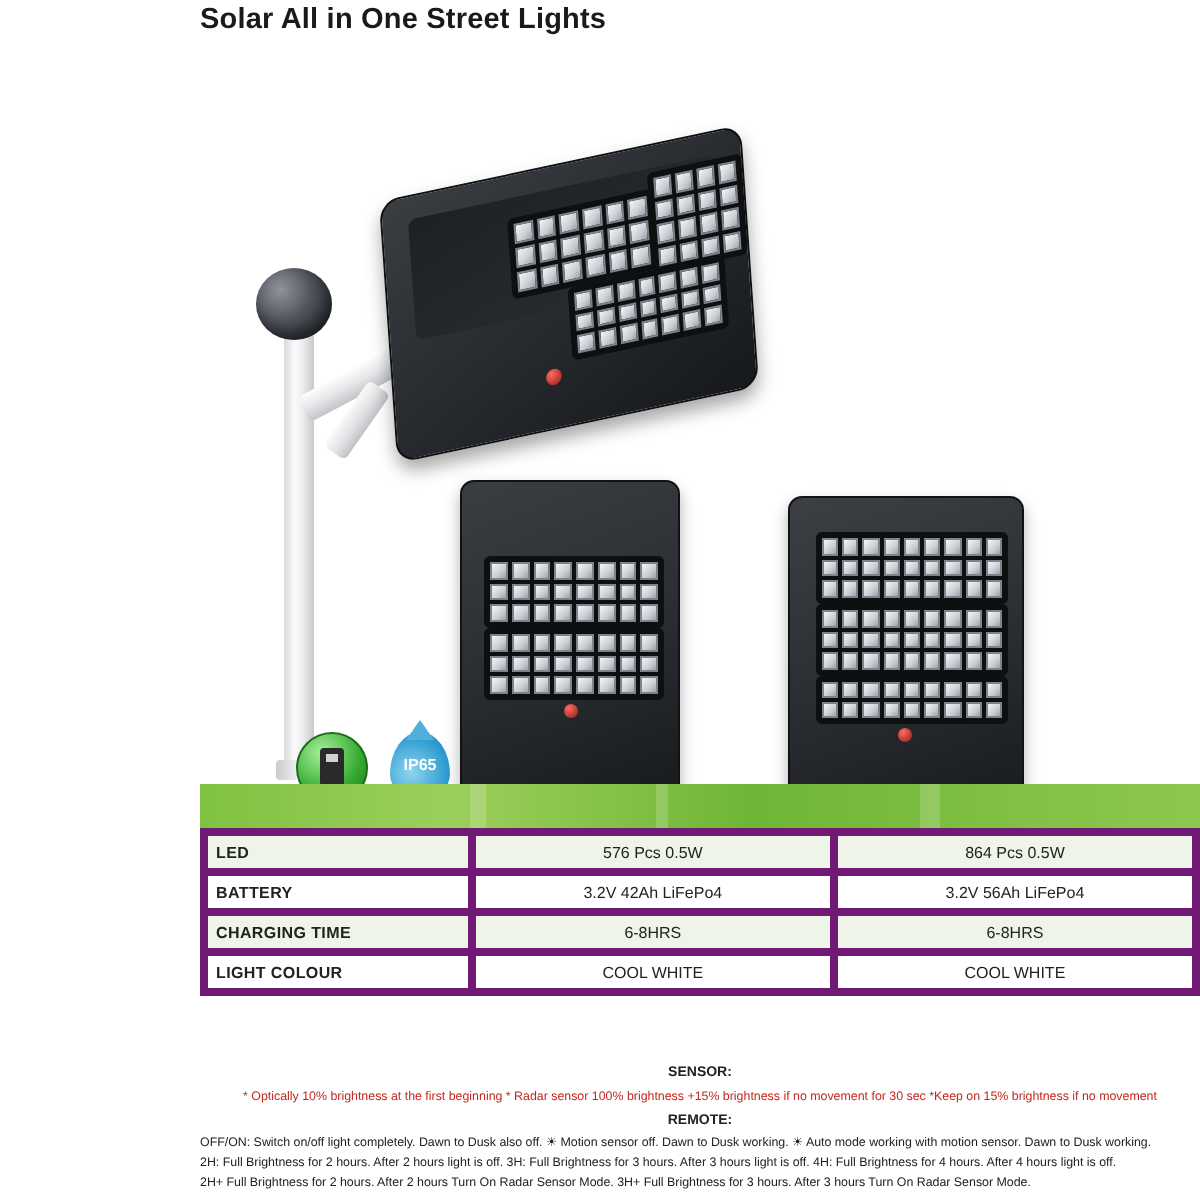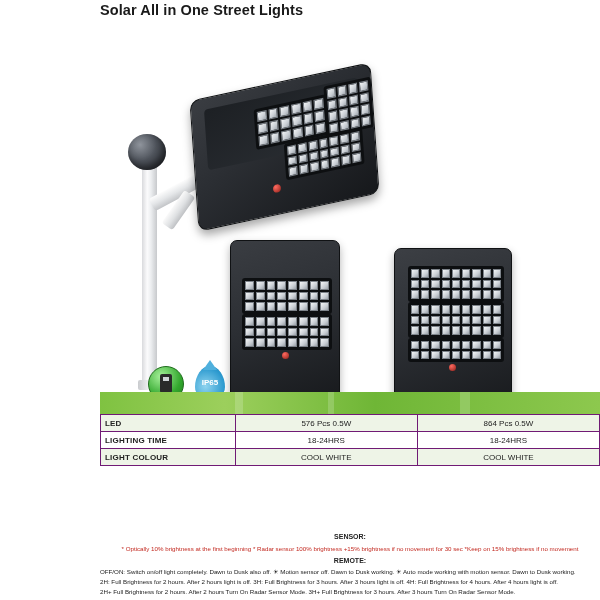--- a/index.html
+++ b/index.html
@@ -155,21 +155,21 @@
     background:linear-gradient(to right,#7fc241,#9ccf5c 25%,#6fb636 55%,#8dc84e 100%);
   }
   .banner-seg{position:absolute;top:0;height:22px;background:rgba(255,255,255,.18);}
 
   
   table.spec{
     position:absolute;left:100px;top:414px;width:500px;
     border-collapse:collapse;font-size:8px;
   }
   table.spec td{
-    border:1px solid #701a75;
+    border:4px solid #701a75;
     padding:2px 4px;height:12px;
   }
   table.spec tr:nth-child(odd) td{background:#eef4e7;}
   table.spec tr:nth-child(even) td{background:#ffffff;}
   td.k{width:27%;font-weight:bold;color:#222;letter-spacing:.2px;}
   td.v{width:36.5%;text-align:center;color:#222;}
 
   
   .notes{
     position:absolute;left:100px;top:532px;width:500px;
@@ -423,23 +423,28 @@
   </div>
 
   <table class="spec">
     <tbody>
       <tr>
         <td class="k">LED</td>
         <td class="v">576 Pcs 0.5W</td>
         <td class="v">864 Pcs 0.5W</td>
       </tr>
       <tr>
-        <td class="k">LIGHTING TIME</td>
-        <td class="v">18-24HRS</td>
-        <td class="v">18-24HRS</td>
+        <td class="k">BATTERY</td>
+        <td class="v">3.2V 42Ah LiFePo4</td>
+        <td class="v">3.2V 56Ah LiFePo4</td>
+      </tr>
+      <tr>
+        <td class="k">CHARGING TIME</td>
+        <td class="v">6-8HRS</td>
+        <td class="v">6-8HRS</td>
       </tr>
       <tr>
         <td class="k">LIGHT COLOUR</td>
         <td class="v">COOL WHITE</td>
         <td class="v">COOL WHITE</td>
       </tr>
     </tbody>
   </table>
 
   <div class="notes">

